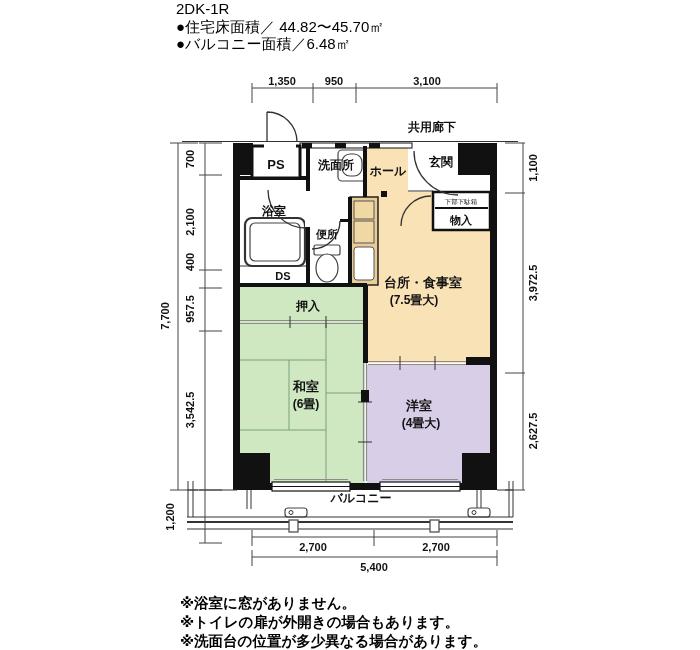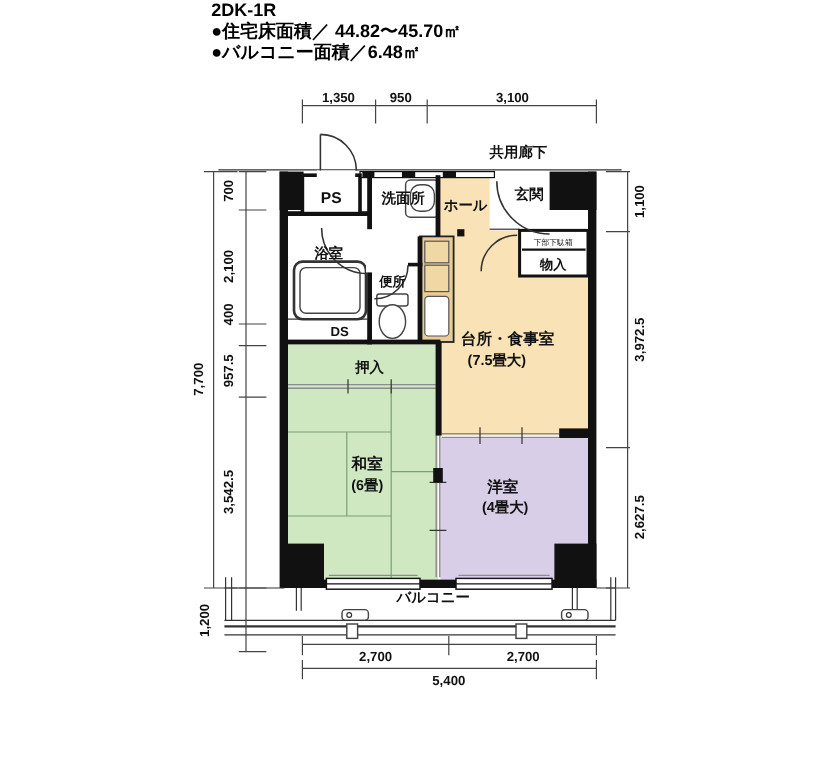--- a/index.html
+++ b/index.html
@@ -1,18 +1,18 @@
 <!DOCTYPE html>
 <html><head>
 <meta charset="utf-8">
 <style>
   html,body{margin:0;padding:0;background:#fff;}
   #stage{position:relative;width:700px;height:650px;background:#fff;overflow:hidden;
          font-family:"Liberation Sans","DejaVu Sans",sans-serif;}
-  .hdr{position:absolute;left:176px;top:0px;color:#000;font-weight:bold;font-size:15px;line-height:17.5px;white-space:pre;}
+  .hdr{position:absolute;left:176px;top:0px;color:#000;font-weight:normal;font-size:15px;line-height:17.5px;white-space:pre;}
   .hdr .t{font-size:15px;}
   .notes{position:absolute;left:180px;top:594px;color:#000;font-weight:bold;font-size:14.5px;line-height:19px;white-space:pre;}
   svg{position:absolute;left:0;top:0;}
   svg text{fill:#111;font-family:"Liberation Sans","DejaVu Sans",sans-serif;font-weight:bold;}
   .lbl13{font-size:13px;} .lbl12{font-size:12px;} .lbl11{font-size:11px;} .lbl7{font-size:6.5px;font-weight:normal;}
   .dim{font-size:11px;}
   .wall{fill:#111;stroke:none;}
   .thin{stroke:#333;stroke-width:1;fill:none;}
   .fix{stroke:#444;stroke-width:1.2;fill:#fff;}
   .gray{stroke:#8c8c8c;stroke-width:1.2;fill:none;}
@@ -197,14 +197,17 @@
     <text class="lbl13" x="423" y="287" text-anchor="middle">台所・食事室</text>
     <text class="lbl12" x="414" y="304" text-anchor="middle">(7.5畳大)</text>
     <text class="lbl12" x="308" y="310" text-anchor="middle">押入</text>
     <text class="lbl13" x="306" y="391" text-anchor="middle">和室</text>
     <text class="lbl12" x="306" y="408" text-anchor="middle">(6畳)</text>
     <text class="lbl13" x="419" y="410" text-anchor="middle">洋室</text>
     <text class="lbl12" x="421" y="427" text-anchor="middle">(4畳大)</text>
     <text class="lbl12" x="361" y="502" text-anchor="middle">バルコニー</text>
   </svg>
 
+  <div class="notes"><span>※浴室に窓がありません。</span>
+<span>※トイレの扉が外開きの場合もあります。</span>
+<span>※洗面台の位置が多少異なる場合があります。</span></div>
 
 </div>
 
 </body></html>

